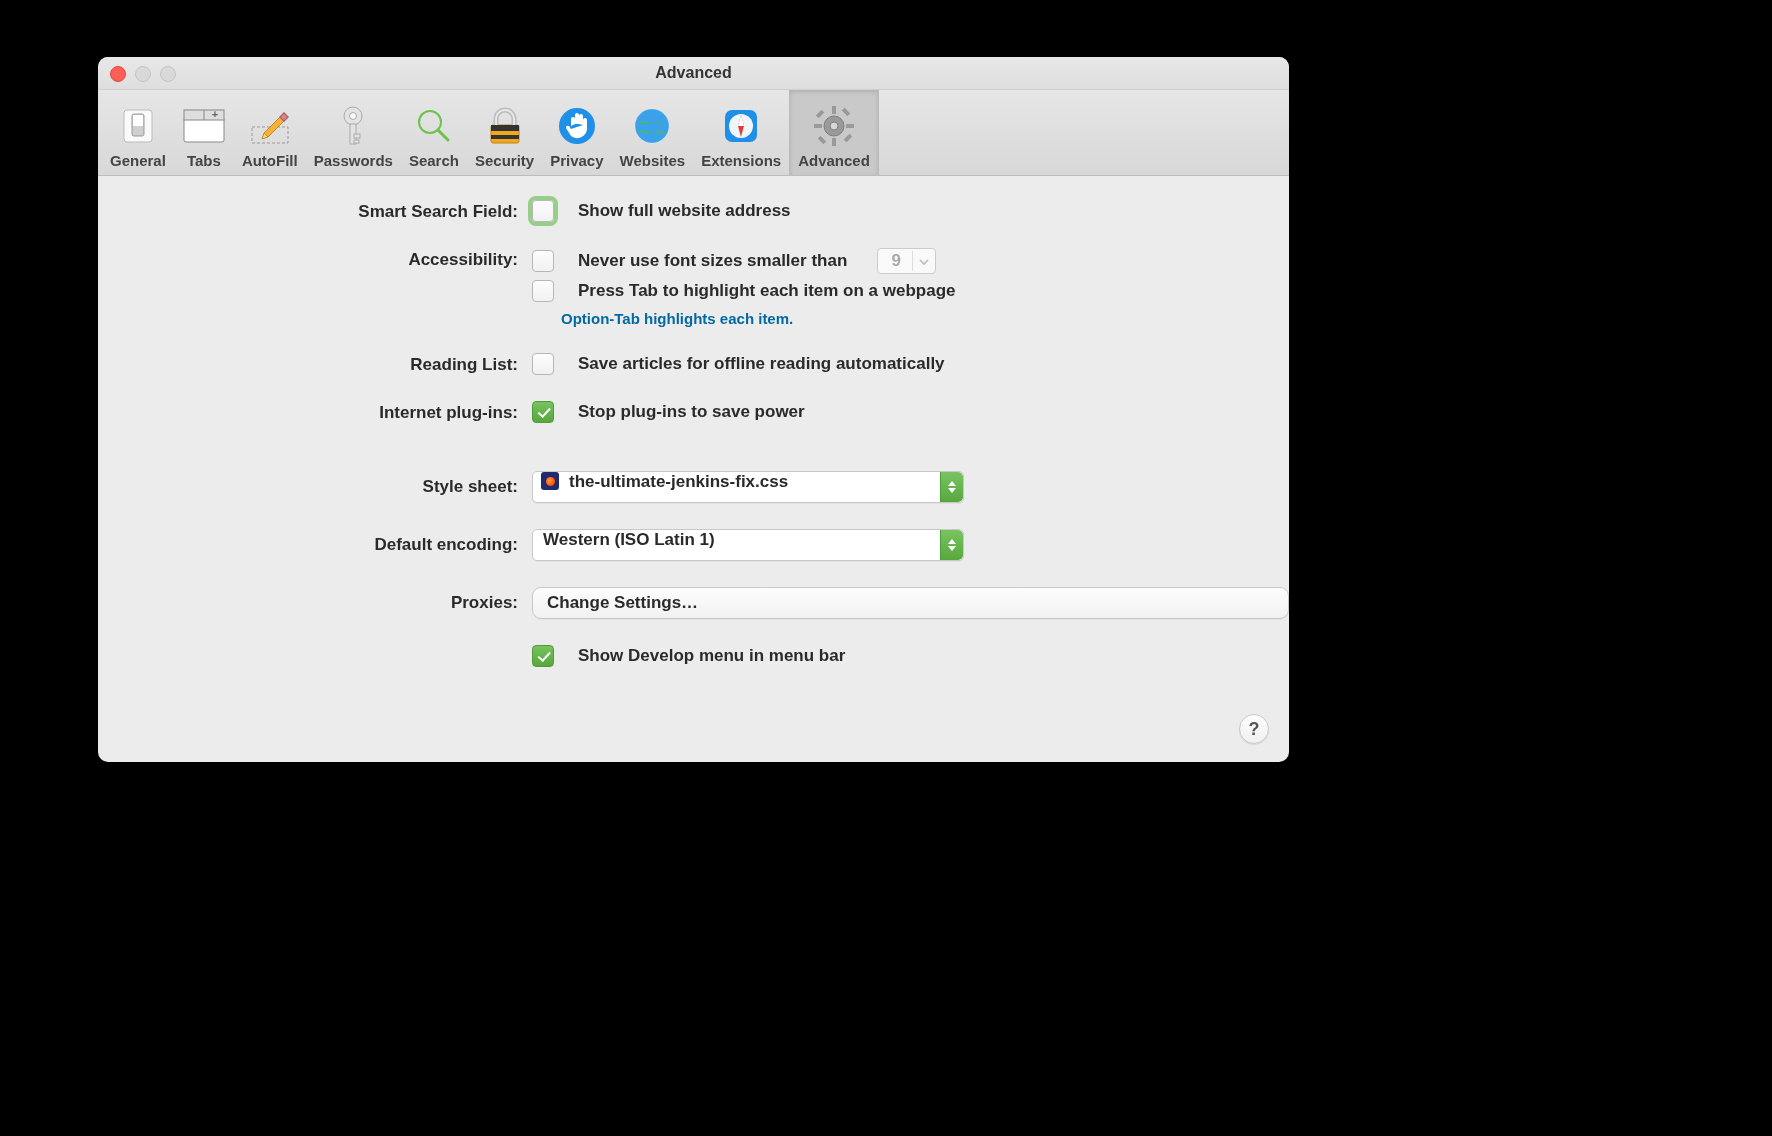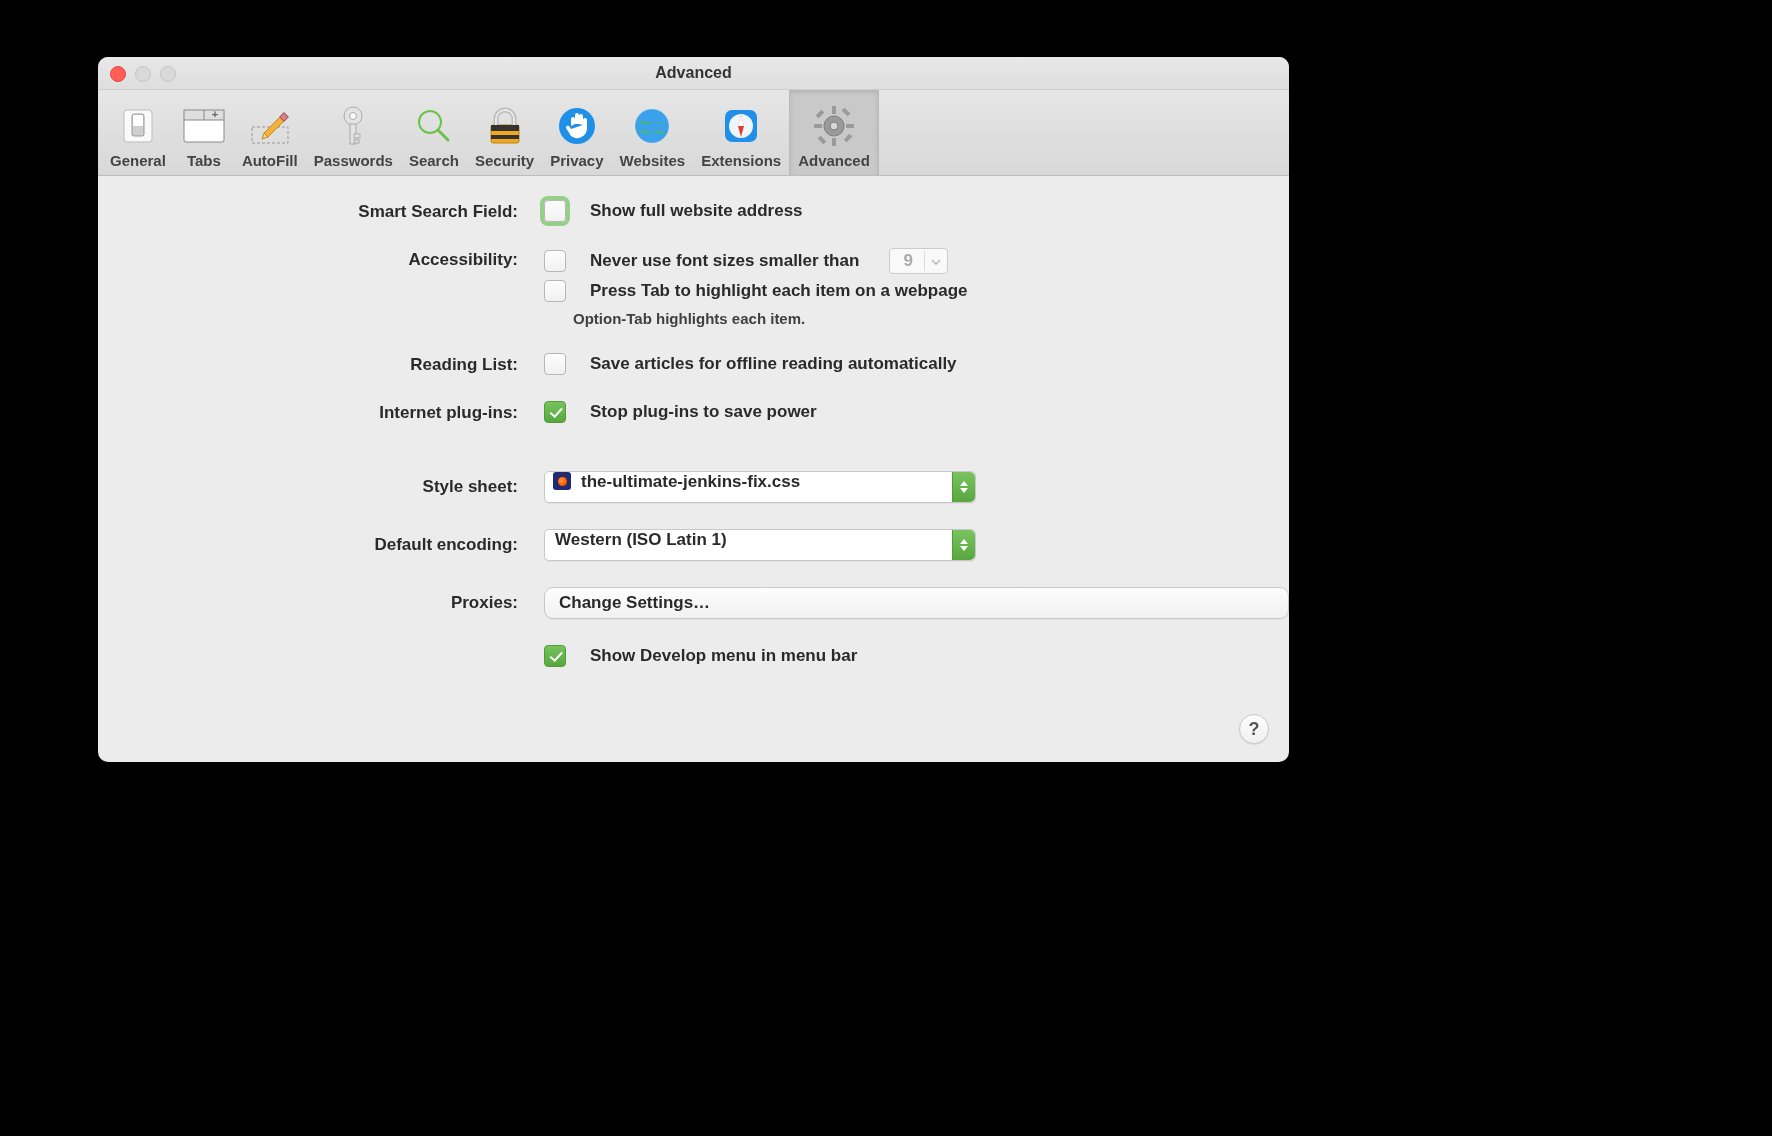--- a/index.html
+++ b/index.html
@@ -86,21 +86,21 @@
     color: #2a2a2a;
   }
   .row {
     display: flex;
     align-items: flex-start;
     margin-bottom: 8px;
   }
   .label-col {
     width: 420px;
     text-align: right;
-    padding-right: 26px;
+    padding-right: 14px;
     padding-top: 2px;
     flex: none;
   }
   .control-col {
     flex: 1;
     display: flex;
     flex-direction: column;
     gap: 6px;
   }
   .chk-line {
@@ -125,21 +125,21 @@
   }
   .checkbox.checked::after {
     content: "";
     width: 5px; height: 10px;
     border: solid #fff;
     border-width: 0 2.5px 2.5px 0;
     transform: rotate(42deg) translateY(-1px);
   }
   .hint {
     font-size: 15px;
-    color: #404040;
+    color: #0369a1;
     margin-left: 29px;
     margin-top: 2px;
   }
   .font-size-box {
     display: inline-flex;
     align-items: center;
     margin-left: 6px;
     border: 1px solid #ccc;
     border-radius: 4px;
     background: #f9f9f9;

